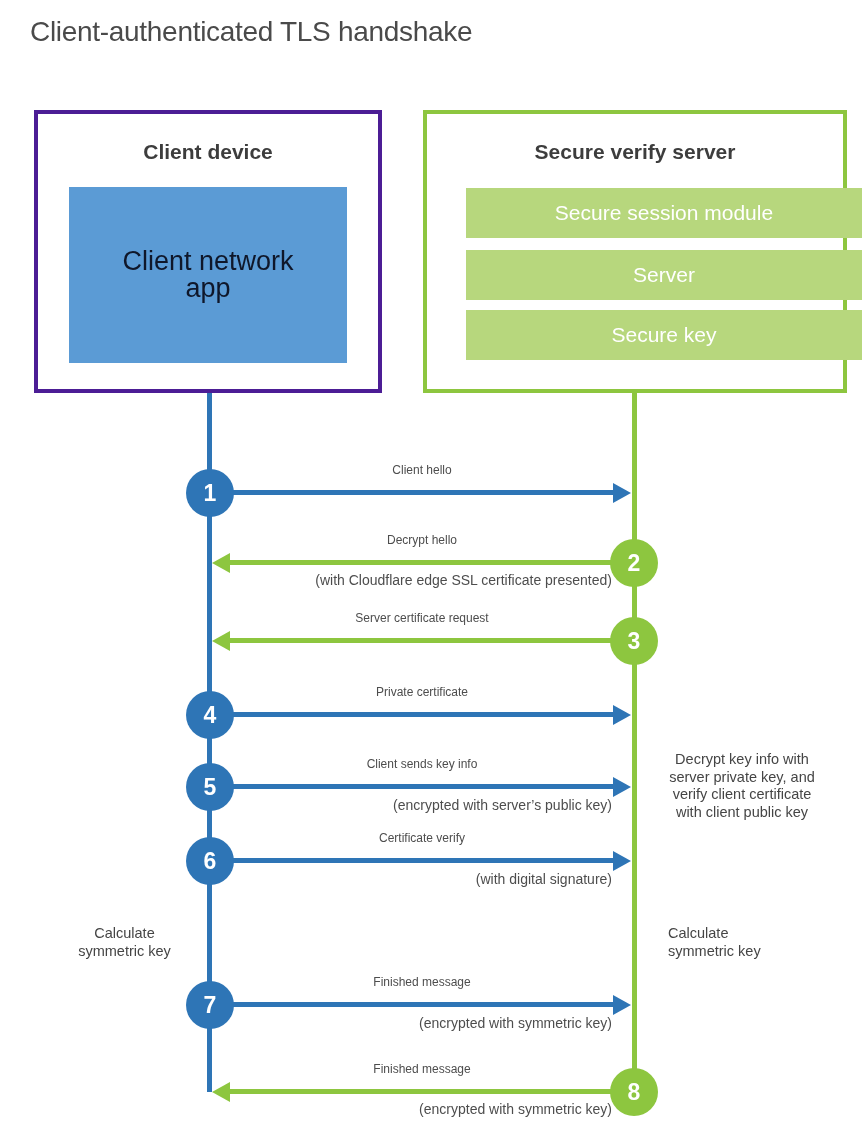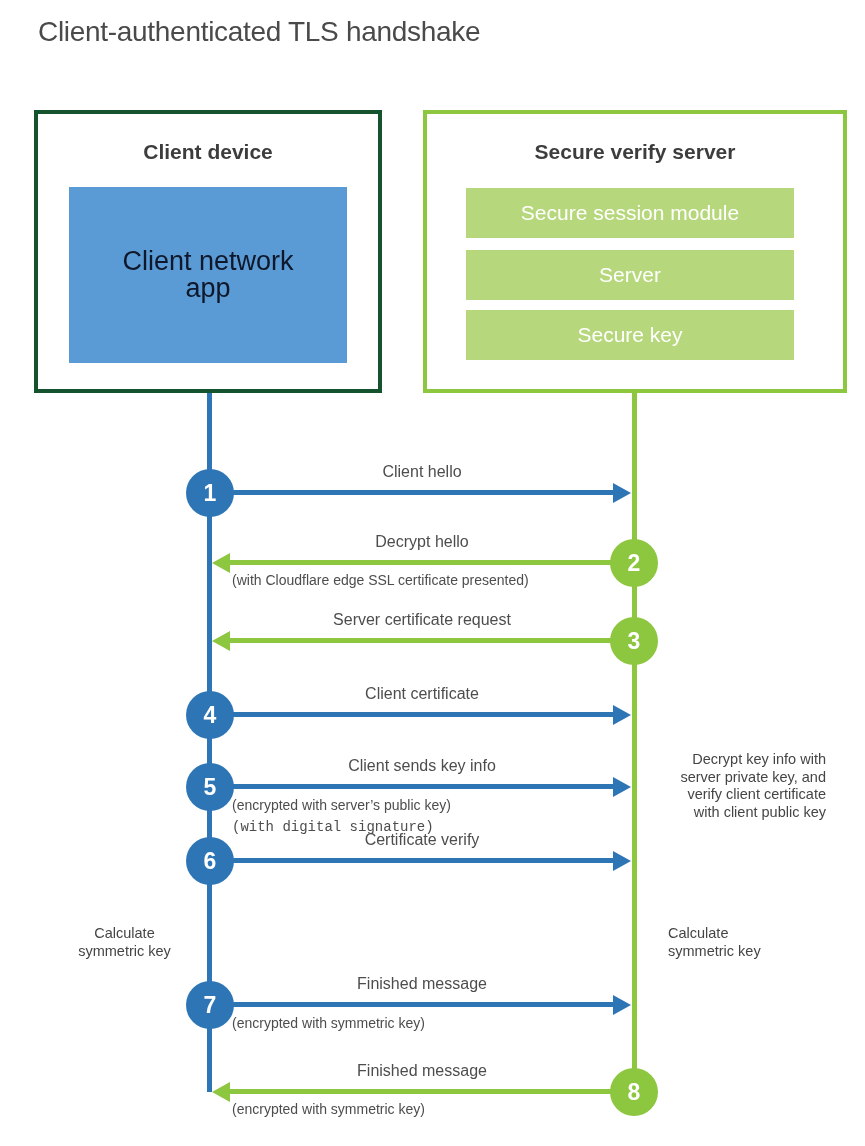--- a/index.html
+++ b/index.html
@@ -1,33 +1,33 @@
 <!DOCTYPE html>
 <html><head>
 <meta charset="utf-8">
 <style>
   html,body{margin:0;padding:0;background:#ffffff;}
   body{font-family:"Liberation Sans","DejaVu Sans",sans-serif;}
   #canvas{position:relative;width:865px;height:1146px;background:#fff;overflow:hidden;}
 
   .title{position:absolute;left:30px;top:16px;font-size:28px;font-weight:300;
-         color:#4a4a4a;letter-spacing:-0.3px;margin-left:8px;}
+         color:#4a4a4a;letter-spacing:-0.3px;}
 
   
   .actor{position:absolute;top:110px;height:283px;box-sizing:border-box;background:#fff;}
-  .actor.client{left:34px;width:348px;border:4px solid #14532d;}
+  .actor.client{left:34px;width:348px;border:4px solid #4c1d95;}
   .actor.server{left:423px;width:424px;border:4px solid #8dc63f;}
   .actor h2{margin:0;padding-top:26px;text-align:center;font-size:21px;
             font-weight:bold;color:#3d3d3d;}
 
   .app-box{position:absolute;left:31px;top:73px;width:278px;height:176px;
            background:#5b9bd5;display:flex;align-items:center;justify-content:center;}
   .app-box .app-text{width:180px;text-align:center;color:#0f172a;font-size:27px;line-height:27px;}
 
-  .module-bar{position:absolute;left:39px;width:328px;height:50px;background:#b7d77d;
+  .module-bar{position:absolute;left:39px;width:396px;height:50px;background:#b7d77d;
               color:#ffffff;font-size:21px;line-height:50px;text-align:center;}
   .module-bar.m0{top:74px;} .module-bar.m1{top:136px;} .module-bar.m2{top:196px;}
 
   
   .lifeline{position:absolute;top:393px;width:5px;height:699px;}
   .lifeline.client{left:207px;background:#2e75b6;}
   .lifeline.server{left:632px;background:#8dc63f;}
 
   
   .circle{position:absolute;width:48px;height:48px;border-radius:50%;z-index:3;
@@ -38,28 +38,28 @@
   .hline{position:absolute;height:5px;z-index:1;}
   .hline.blue{background:#2e75b6;left:212px;width:402px;}
   .hline.green{background:#8dc63f;left:228px;width:404px;}
 
   .ahead{position:absolute;width:0;height:0;z-index:2;
          border-top:10px solid transparent;border-bottom:10px solid transparent;}
   .ahead.right{left:613px;border-left:18px solid #2e75b6;}
   .ahead.left{left:212px;border-right:18px solid #8dc63f;}
 
   .msg-label{position:absolute;left:232px;width:380px;text-align:center;
-             font-size:16px;color:#4d4d4d;}
-  .msg-sub{position:absolute;left:232px;width:380px;text-align:left;
+             font-size:12px;color:#4d4d4d;}
+  .msg-sub{position:absolute;left:232px;width:380px;text-align:right;
            font-size:14px;color:#4d4d4d;}
 
   .note{position:absolute;font-size:14.5px;color:#454545;line-height:17.5px;}
   .note.calc-left{left:62px;top:925px;width:125px;text-align:center;}
   .note.calc-right{left:668px;top:925px;width:120px;text-align:left;}
-  .note.decrypt{left:658px;top:751px;width:168px;text-align:right;}
+  .note.decrypt{left:658px;top:751px;width:168px;text-align:center;}
 </style>
 </head>
 <body>
 
 <div id="canvas">
 
   <div class="title">Client-authenticated TLS handshake</div>
 
   <div class="actor client">
     <h2>Client device</h2>
@@ -94,40 +94,40 @@
   </div>
 
   <div>
     <div class="msg-label" style="top:611px;">Server certificate request</div>
     <div class="hline green" style="top:638px;"></div>
     <div class="ahead left" style="top:631px;"></div>
     <div class="circle green" style="top:617px;">3</div>
   </div>
 
   <div>
-    <div class="msg-label" style="top:685px;">Client certificate</div>
+    <div class="msg-label" style="top:685px;">Private certificate</div>
     <div class="hline blue" style="top:712px;"></div>
     <div class="ahead right" style="top:705px;"></div>
     <div class="circle blue" style="top:691px;">4</div>
   </div>
 
   <div>
     <div class="msg-label" style="top:757px;">Client sends key info</div>
     <div class="hline blue" style="top:784px;"></div>
     <div class="ahead right" style="top:777px;"></div>
     <div class="circle blue" style="top:763px;">5</div>
     <div class="msg-sub" style="top:797px;">(encrypted with server’s public key)</div>
   </div>
 
   <div>
     <div class="msg-label" style="top:831px;">Certificate verify</div>
     <div class="hline blue" style="top:858px;"></div>
     <div class="ahead right" style="top:851px;"></div>
     <div class="circle blue" style="top:837px;">6</div>
-    <div class="msg-sub" style="top:819px;font-family:Liberation Mono, monospace;">(with digital signature)</div>
+    <div class="msg-sub" style="top:871px;">(with digital signature)</div>
   </div>
 
   <div>
     <div class="msg-label" style="top:975px;">Finished message</div>
     <div class="hline blue" style="top:1002px;"></div>
     <div class="ahead right" style="top:995px;"></div>
     <div class="circle blue" style="top:981px;">7</div>
     <div class="msg-sub" style="top:1015px;">(encrypted with symmetric key)</div>
   </div>
 

